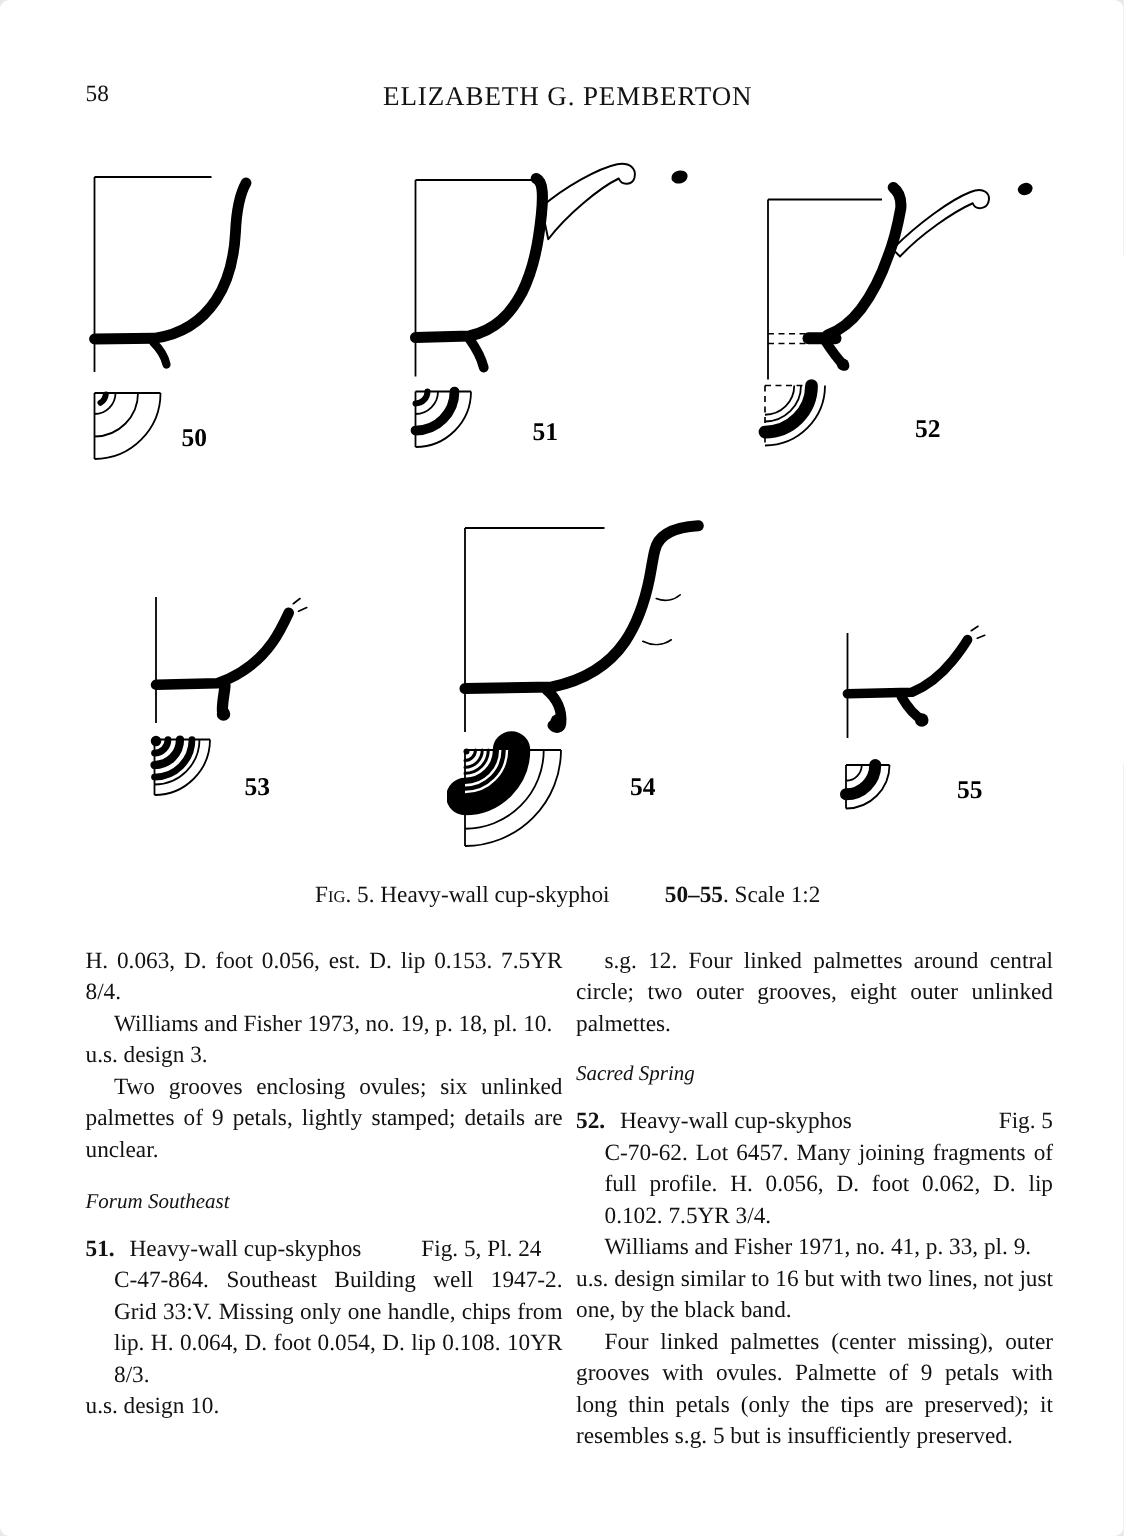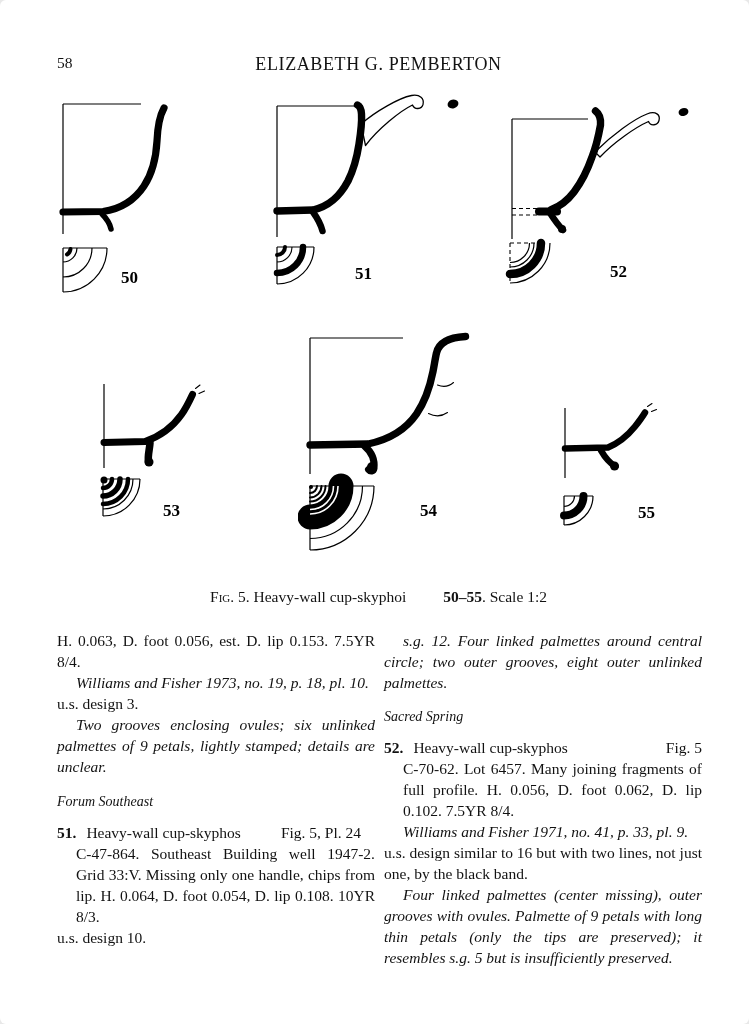--- a/index.html
+++ b/index.html
@@ -6,21 +6,21 @@
   .page{
     position:relative;width:749px;height:1024px;margin:0 auto;
     background:#ffffff;color:#121212;
     font-family:"Liberation Serif", serif;
     overflow:hidden;
     border-radius:6px;
   }
   .page-num{position:absolute;left:57px;top:54px;font-size:15.5px;}
   .running-head{position:absolute;left:57px;top:54px;width:643px;text-align:center;
     font-size:18px;letter-spacing:.6px;}
-  .figure{position:absolute;left:0;top:86px;width:749px;height:480px;}
+  .figure{position:absolute;left:0;top:100px;width:749px;height:480px;}
   .figure svg{position:absolute;}
   .svg50{left:57px;top:10px;}
   .svg51{left:263px;top:3px;}
   .svg52{left:500px;top:3px;}
   .svg53{left:85px;top:278px;}
   .svg54{left:298px;top:238px;}
   .svg55{left:522px;top:292px;}
   .thin{fill:none;stroke:#000;stroke-width:1.2px;}
   .thinr{fill:none;stroke:#000;stroke-width:1.1px;stroke-linecap:round;}
   .dash{fill:none;stroke:#000;stroke-width:1.1px;stroke-dasharray:4 3;}
@@ -28,21 +28,21 @@
   .handle{fill:#ffffff;stroke:#000;stroke-width:1.3px;stroke-linejoin:round;}
   .white{fill:none;stroke:#ffffff;}
   .figlabel{font-family:"Liberation Serif",serif;font-weight:bold;font-size:17px;fill:#000;}
   .caption{position:absolute;left:57px;top:588px;width:643px;text-align:center;font-size:15.5px;}
   .sc{font-variant:small-caps;}
   .b{font-weight:bold;margin-left:33px;}
   .col{position:absolute;top:630px;width:318px;font-size:15.5px;line-height:21px;}
   .col-left{left:57px;}
   .col-right{left:384px;}
   .col p{margin:0;text-align:justify;}
-  .p-indent{text-indent:19px;font-style:italic;}
+  .p-indent{text-indent:19px;}
   .p-block{margin-left:19px !important;width:299px;}
   .section-head{font-style:italic;font-weight:normal;font-size:14px;line-height:21px;
     margin:14px 0 10px 0;}
   .col-right .section-head{margin-top:13px;}
   .entry{display:flex;line-height:21px;margin-bottom:0;}
   .entry .num{font-weight:bold;margin-right:10px;}
   .entry .title{flex:1;}
   .entry .ref{margin-left:auto;}
   .col-left .entry .ref{padding-right:14px;}
 </style>
@@ -167,19 +167,19 @@
   </section>
 
   <section class="col col-right">
     <p class="p-indent">s.g. 12. Four linked palmettes around central circle; two outer grooves, eight outer unlinked palmettes.</p>
     <h3 class="section-head">Sacred Spring</h3>
     <div class="entry">
       <span class="num">52.</span>
       <span class="title">Heavy-wall cup-skyphos</span>
       <span class="ref">Fig. 5</span>
     </div>
-    <p class="p-block">C-70-62. Lot 6457. Many joining fragments of full profile. H. 0.056, D. foot 0.062, D. lip 0.102. 7.5YR 8/4.</p>
+    <p class="p-block">C-70-62. Lot 6457. Many joining fragments of full profile. H. 0.056, D. foot 0.062, D. lip 0.102. 7.5YR 3/4.</p>
     <p class="p-indent">Williams and Fisher 1971, no. 41, p. 33, pl. 9.</p>
     <p class="p-flush">u.s. design similar to 16 but with two lines, not just one, by the black band.</p>
     <p class="p-indent">Four linked palmettes (center missing), outer grooves with ovules. Palmette of 9 petals with long thin petals (only the tips are preserved); it resembles s.g. 5 but is insufficiently preserved.</p>
   </section>
 
 </div>
 
 </body></html>

